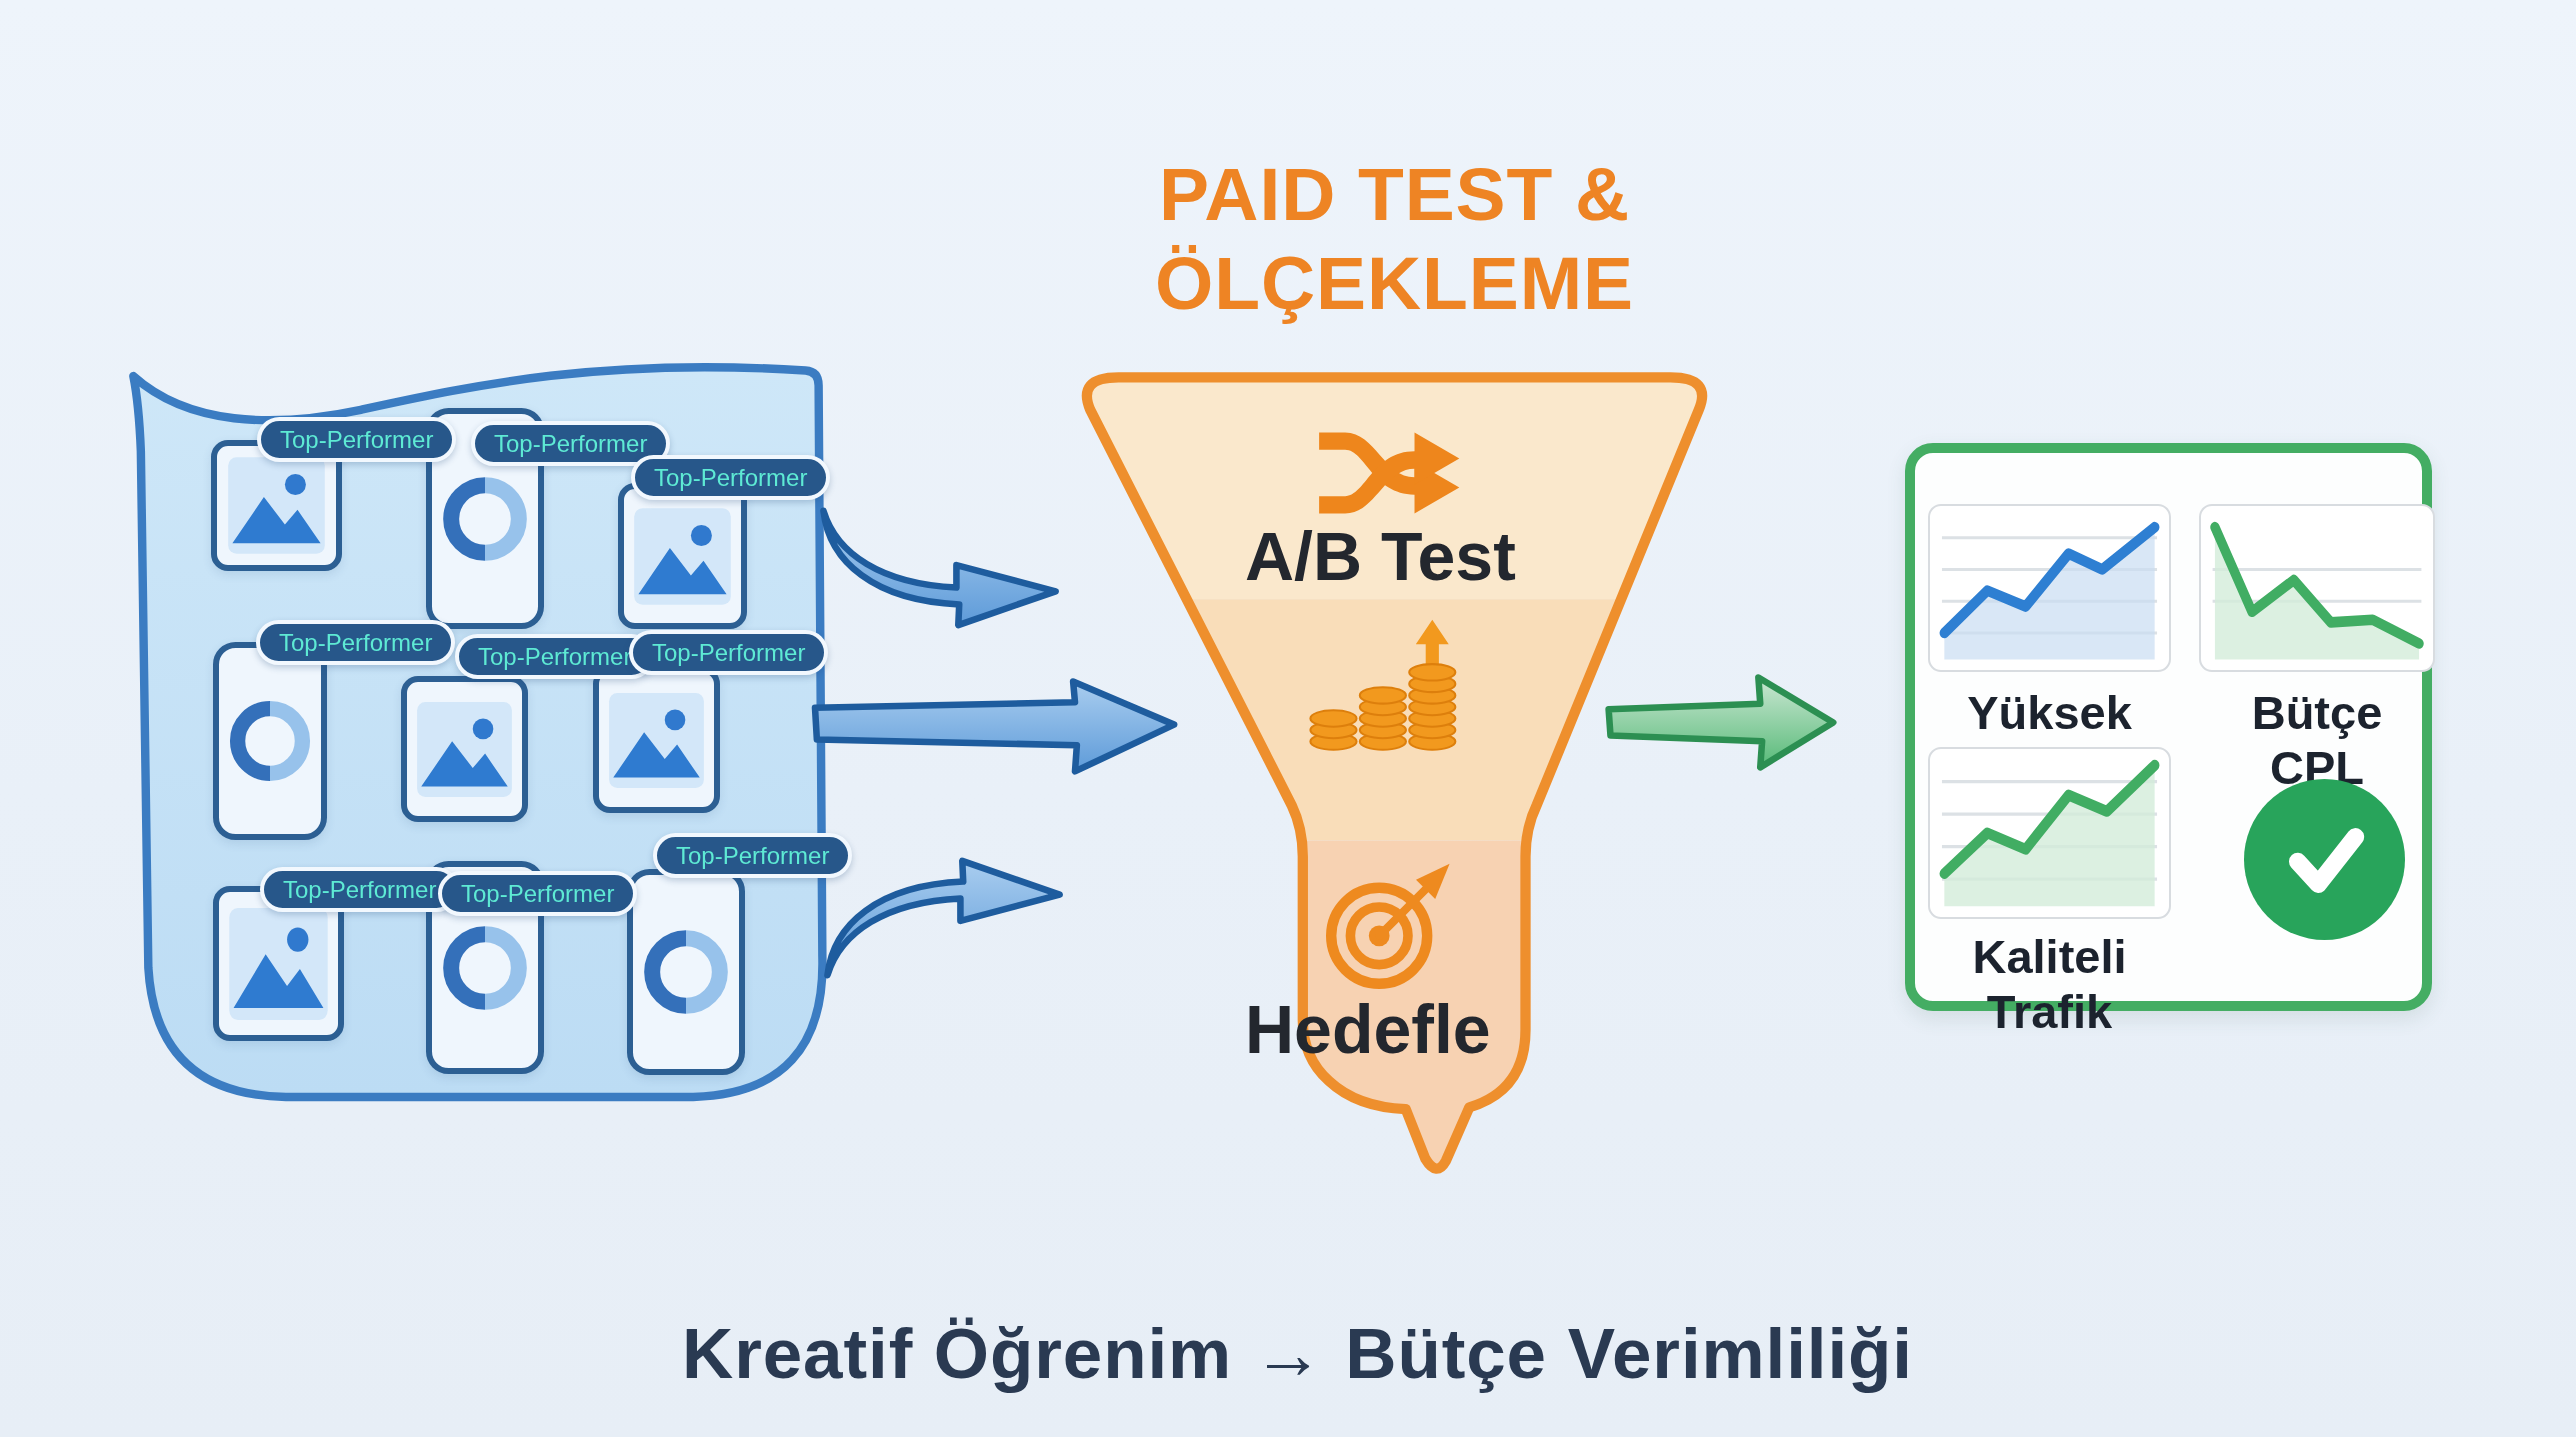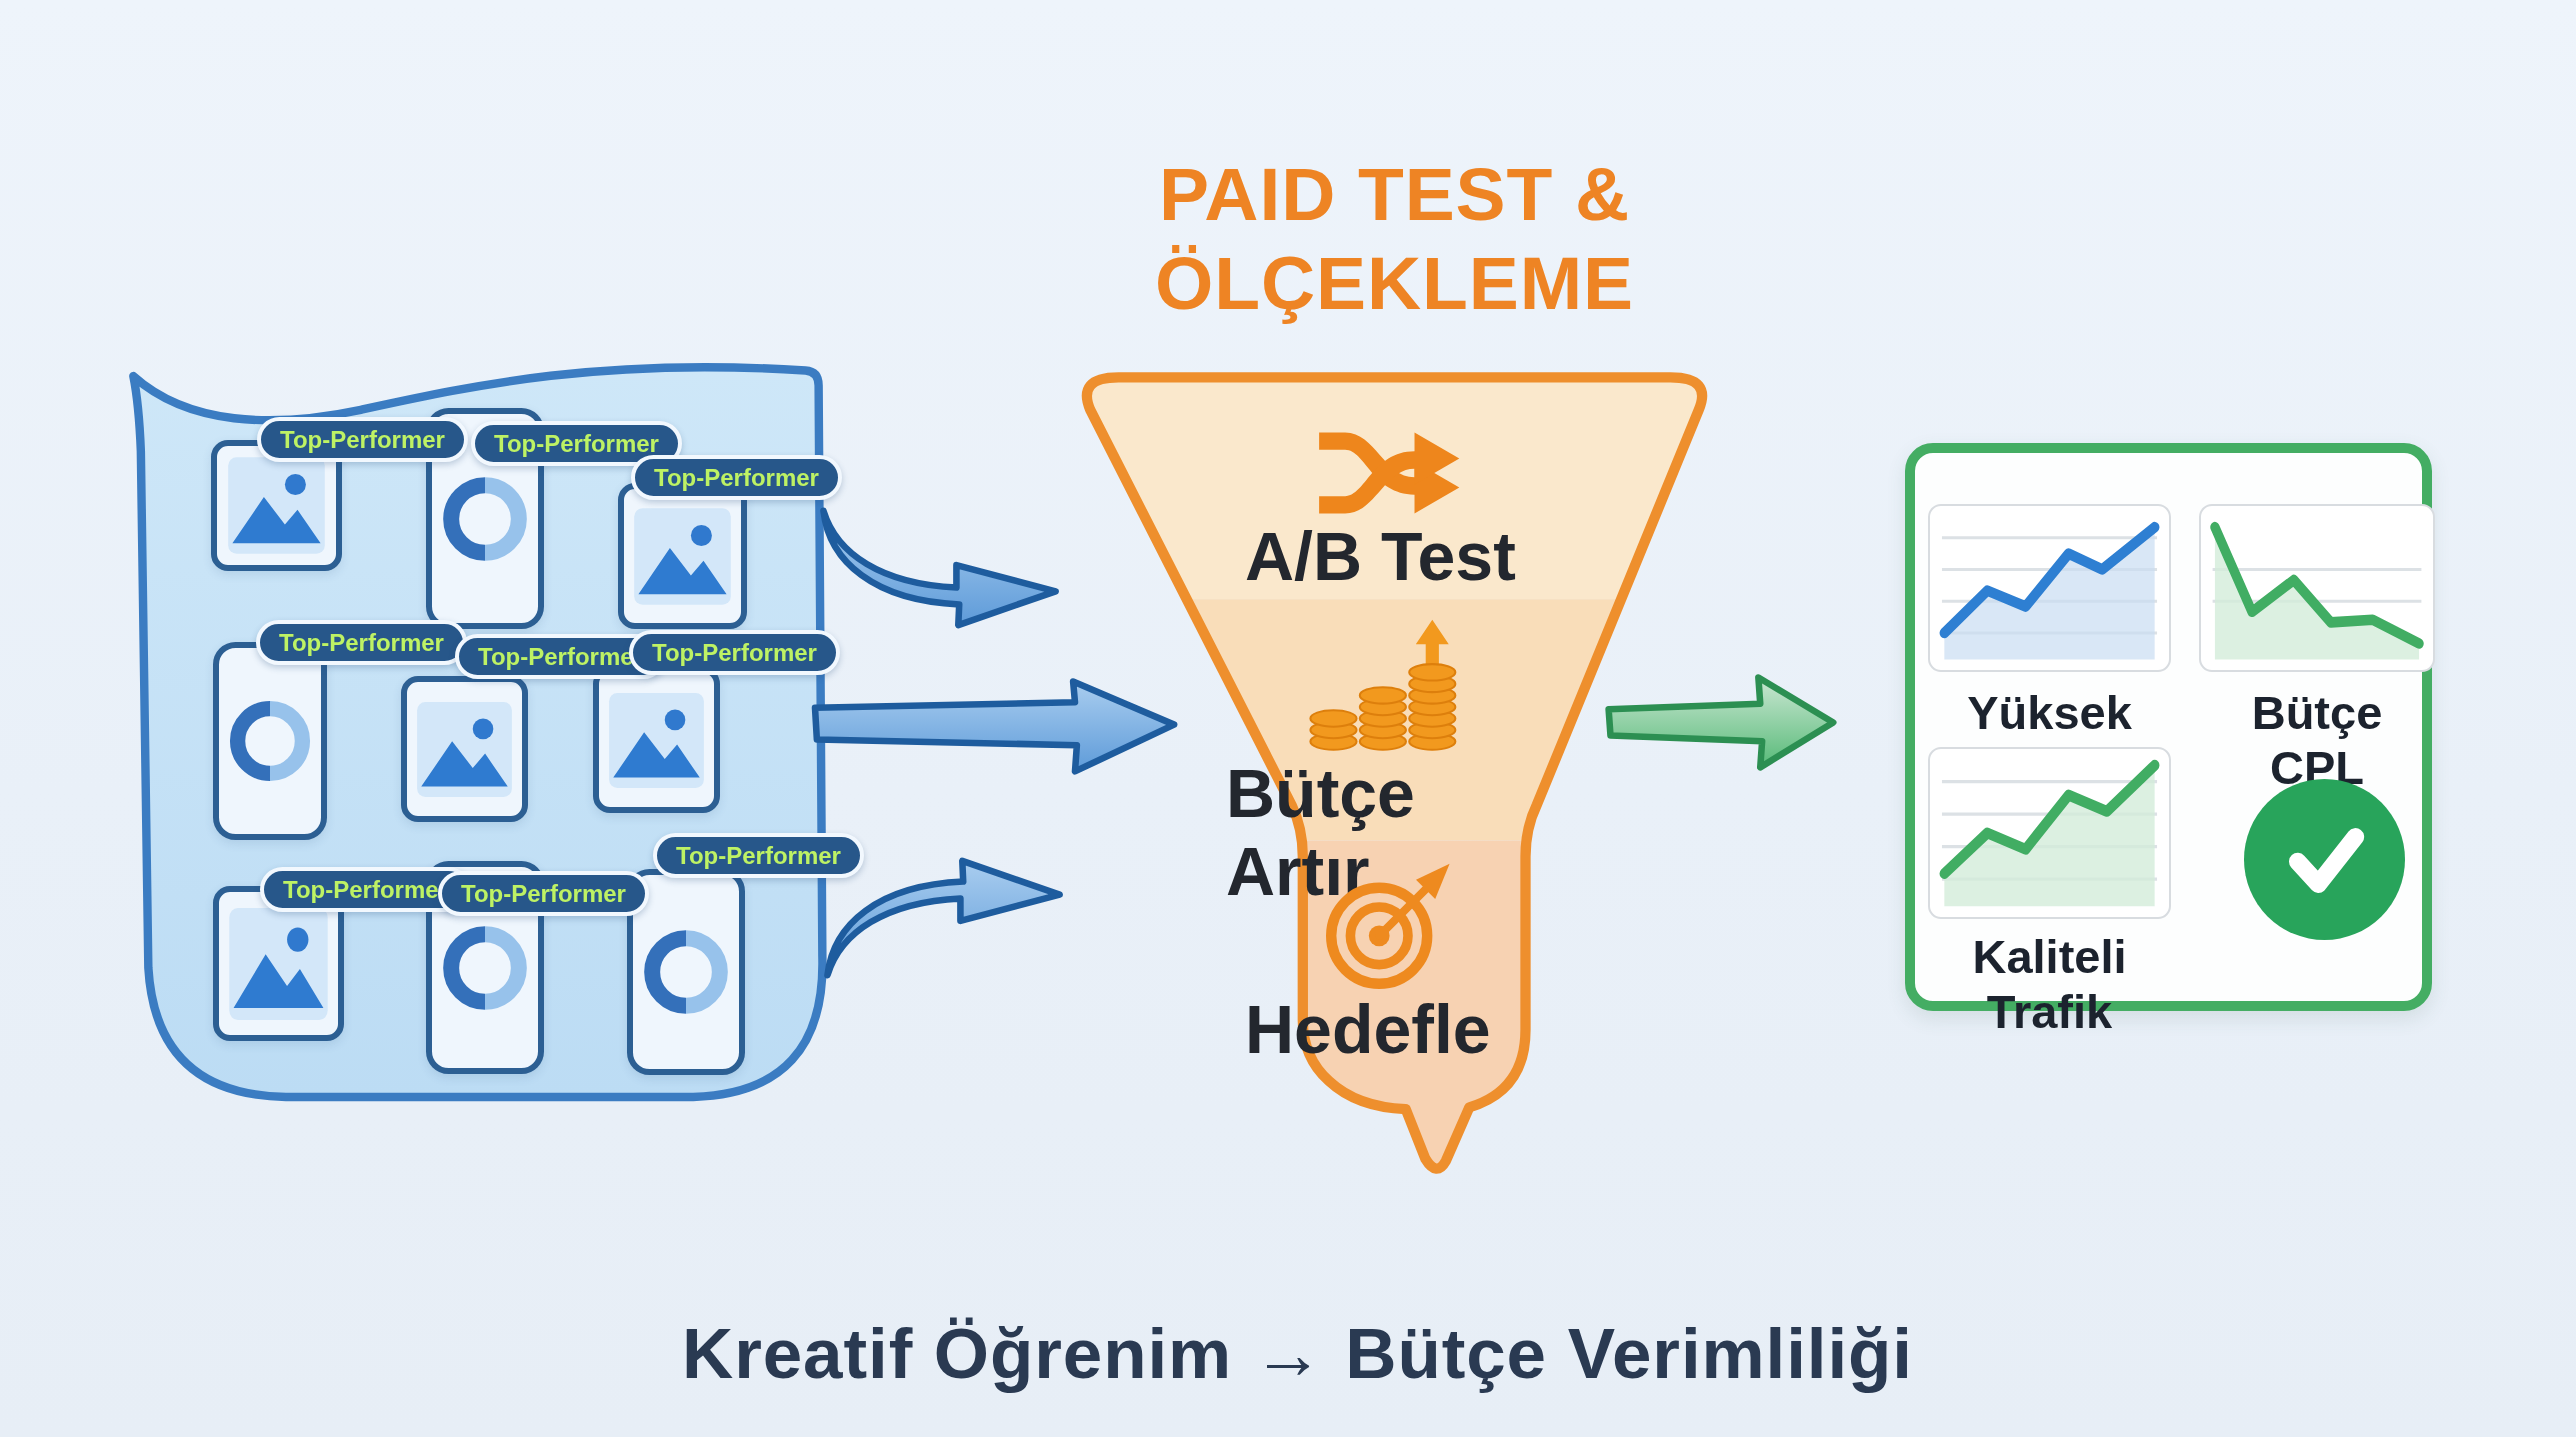--- a/index.html
+++ b/index.html
@@ -11,22 +11,22 @@
   .abs{position:absolute;}
   .title{position:absolute; text-align:center; font-weight:bold; font-size:75px; line-height:1.18; letter-spacing:0.9px;}
   .title-left{color:#2B6191;}
   .title-mid{color:#EE8424;}
   .title-right{color:#2DA24F;}
 
   
   .pcard{position:absolute; background:#EFF6FD; border:6.6px solid #2C5F93; border-radius:17px; box-sizing:border-box;
          display:flex; align-items:center; justify-content:center; box-shadow:0 3.7px 9.4px rgba(40,80,130,.12);}
   .pcard svg{display:block;}
-  .badge{position:absolute; height:37px; line-height:37px; padding:0 19px; background:#27578A; color:#bef264;
-         font-size:24px; font-weight:bold; border-radius:935px; border:4.7px solid #F2F8FE; white-space:nowrap;
+  .badge{position:absolute; height:37px; line-height:37px; padding:0 19px; background:#27578A; color:#5eead4;
+         font-size:24px; font-weight:normal; border-radius:935px; border:4.7px solid #F2F8FE; white-space:nowrap;
          box-shadow:0 2.8px 6.6px rgba(30,70,120,.25); z-index:5;text-align:center;}
 
   
   .stage-label{position:absolute; text-align:left; font-size:68px; font-weight:bold; color:#23272E;}
 
   
   .rcard{position:absolute; left:1905px; top:443px; width:527px; height:568px; background:#FDFEFE;
          border:10.3px solid #44AD63; border-radius:28px; box-sizing:border-box;
          box-shadow:0 7.5px 19px rgba(60,100,80,.12);}
   .tile{position:absolute; background:#FFFFFF; border:2.8px solid #D8DCE0; border-radius:13px; box-sizing:border-box; overflow:hidden;}
@@ -194,21 +194,20 @@
         <ellipse cx="95" cy="94" rx="28" ry="10"></ellipse>
       <ellipse cx="155" cy="150" rx="28" ry="10"></ellipse>
         <ellipse cx="155" cy="136" rx="28" ry="10"></ellipse>
         <ellipse cx="155" cy="122" rx="28" ry="10"></ellipse>
         <ellipse cx="155" cy="108" rx="28" ry="10"></ellipse>
         <ellipse cx="155" cy="94" rx="28" ry="10"></ellipse>
         <ellipse cx="155" cy="80" rx="28" ry="10"></ellipse>
         <ellipse cx="155" cy="66" rx="28" ry="10"></ellipse>
     </g>
   </svg>
-  <div class="stage-label" style="left:1226px;top:754px;width:318px;">Bütçe Artır</div>
 
   <svg class="abs" style="left:1318px;top:859px;" width="140" height="136" viewBox="0 0 170 170">
     <circle cx="74" cy="96" r="60" fill="none" stroke="#EE8A1F" stroke-width="13"></circle>
     <circle cx="74" cy="96" r="36" fill="none" stroke="#EE8A1F" stroke-width="12"></circle>
     <circle cx="74" cy="96" r="13" fill="#EE8A1F"></circle>
     <line x1="74" y1="96" x2="136" y2="34" stroke="#EE8A1F" stroke-width="10" stroke-linecap="round"></line>
     <polygon points="120,26 162,6 144,50" fill="#EE8A1F"></polygon>
   </svg>
   <div class="stage-label" style="left:1245px;top:990px;width:281px;">Hedefle</div>
 

